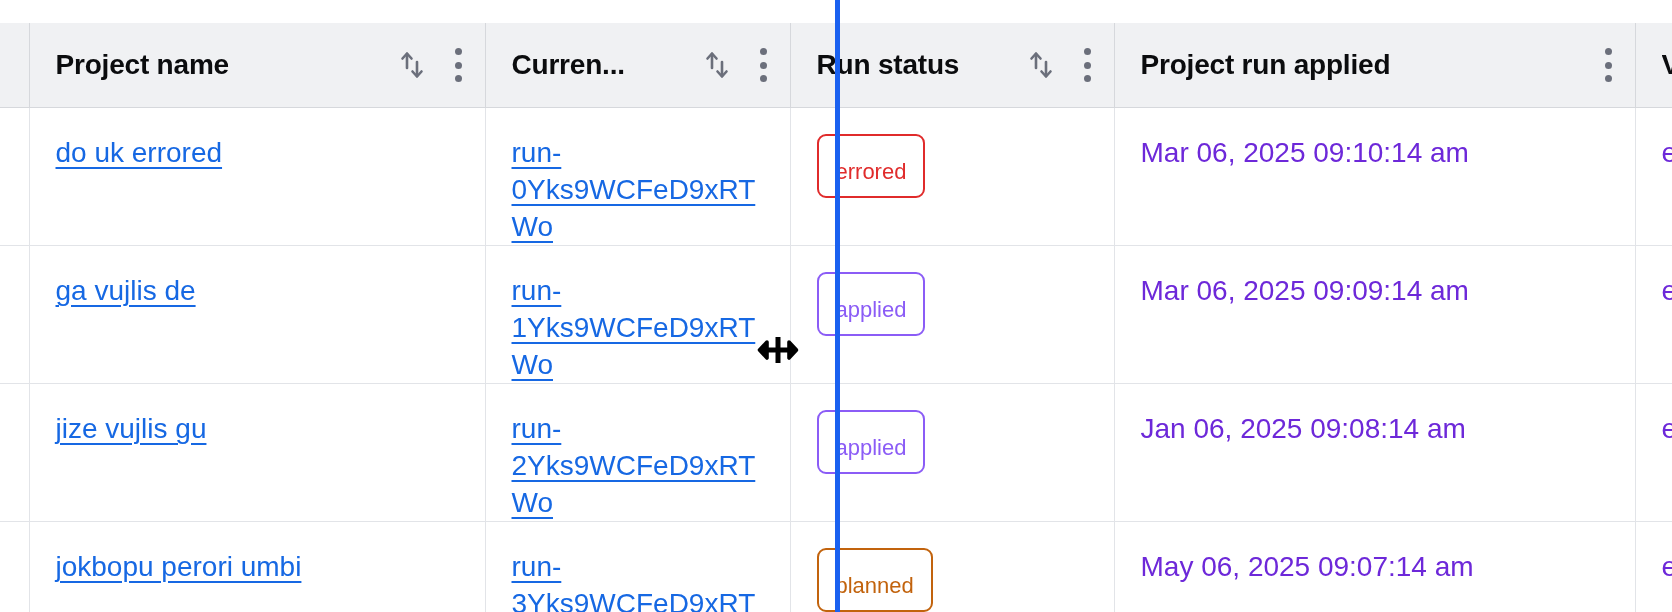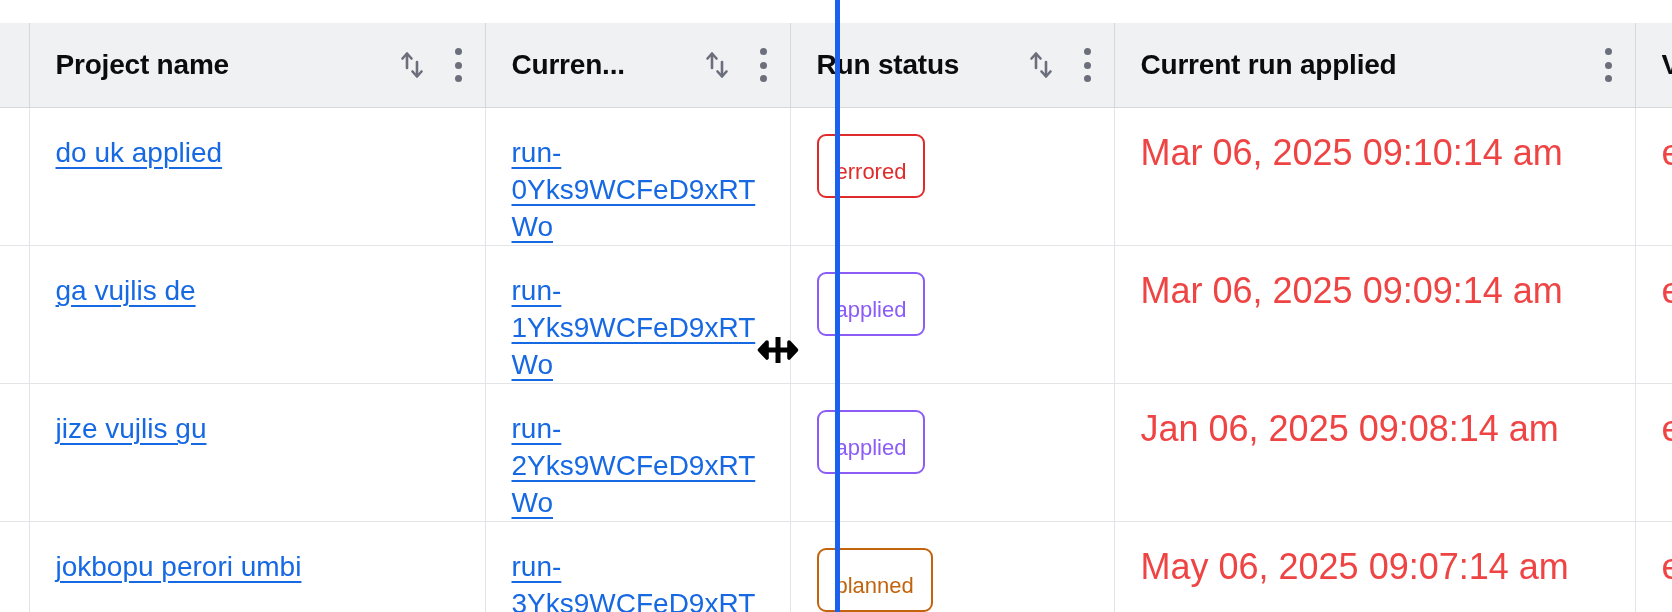--- a/index.html
+++ b/index.html
@@ -127,22 +127,22 @@
     text-decoration-thickness: 2px;
     line-height: 37px;
     word-break: break-word;
     cursor: pointer;
   }
   .run-link {
     display: inline;
   }
 
   .plain-text {
-    font-size: 36px;
-    color: #ef4444;
+    font-size: 28px;
+    color: #6d28d9;
     line-height: 37px;
     white-space: nowrap;
   }
 
   
   .badge {
     display: inline-block;
     font-size: 22px;
     line-height: 1;
     padding: 25px 17px 13px 17px;
@@ -248,21 +248,21 @@
               <span class="kebab">
                 <i></i>
                   <i></i>
                   <i></i>
               </span>
             </div>
           </th>
 
           <th>
             <div class="th-inner">
-              <span class="th-label">Current run applied</span>
+              <span class="th-label">Project run applied</span>
               <span class="th-spacer"></span>
               <span class="kebab">
                 <i></i>
                   <i></i>
                   <i></i>
               </span>
             </div>
           </th>
 
           <th>
@@ -273,21 +273,21 @@
 
         </tr>
       </thead>
 
       <tbody>
 
         <tr>
           <td class="gutter-cell"></td>
           <td>
             <div class="cell-pad">
-              <a class="cell-link">do uk applied</a>
+              <a class="cell-link">do uk errored</a>
             </div>
           </td>
           <td>
             <div class="cell-pad">
               <a class="cell-link run-link">run-0Yks9WCFeD9xRTWo</a>
             </div>
           </td>
           <td>
             <div class="cell-pad">
               <span class="badge errored">errored</span>

